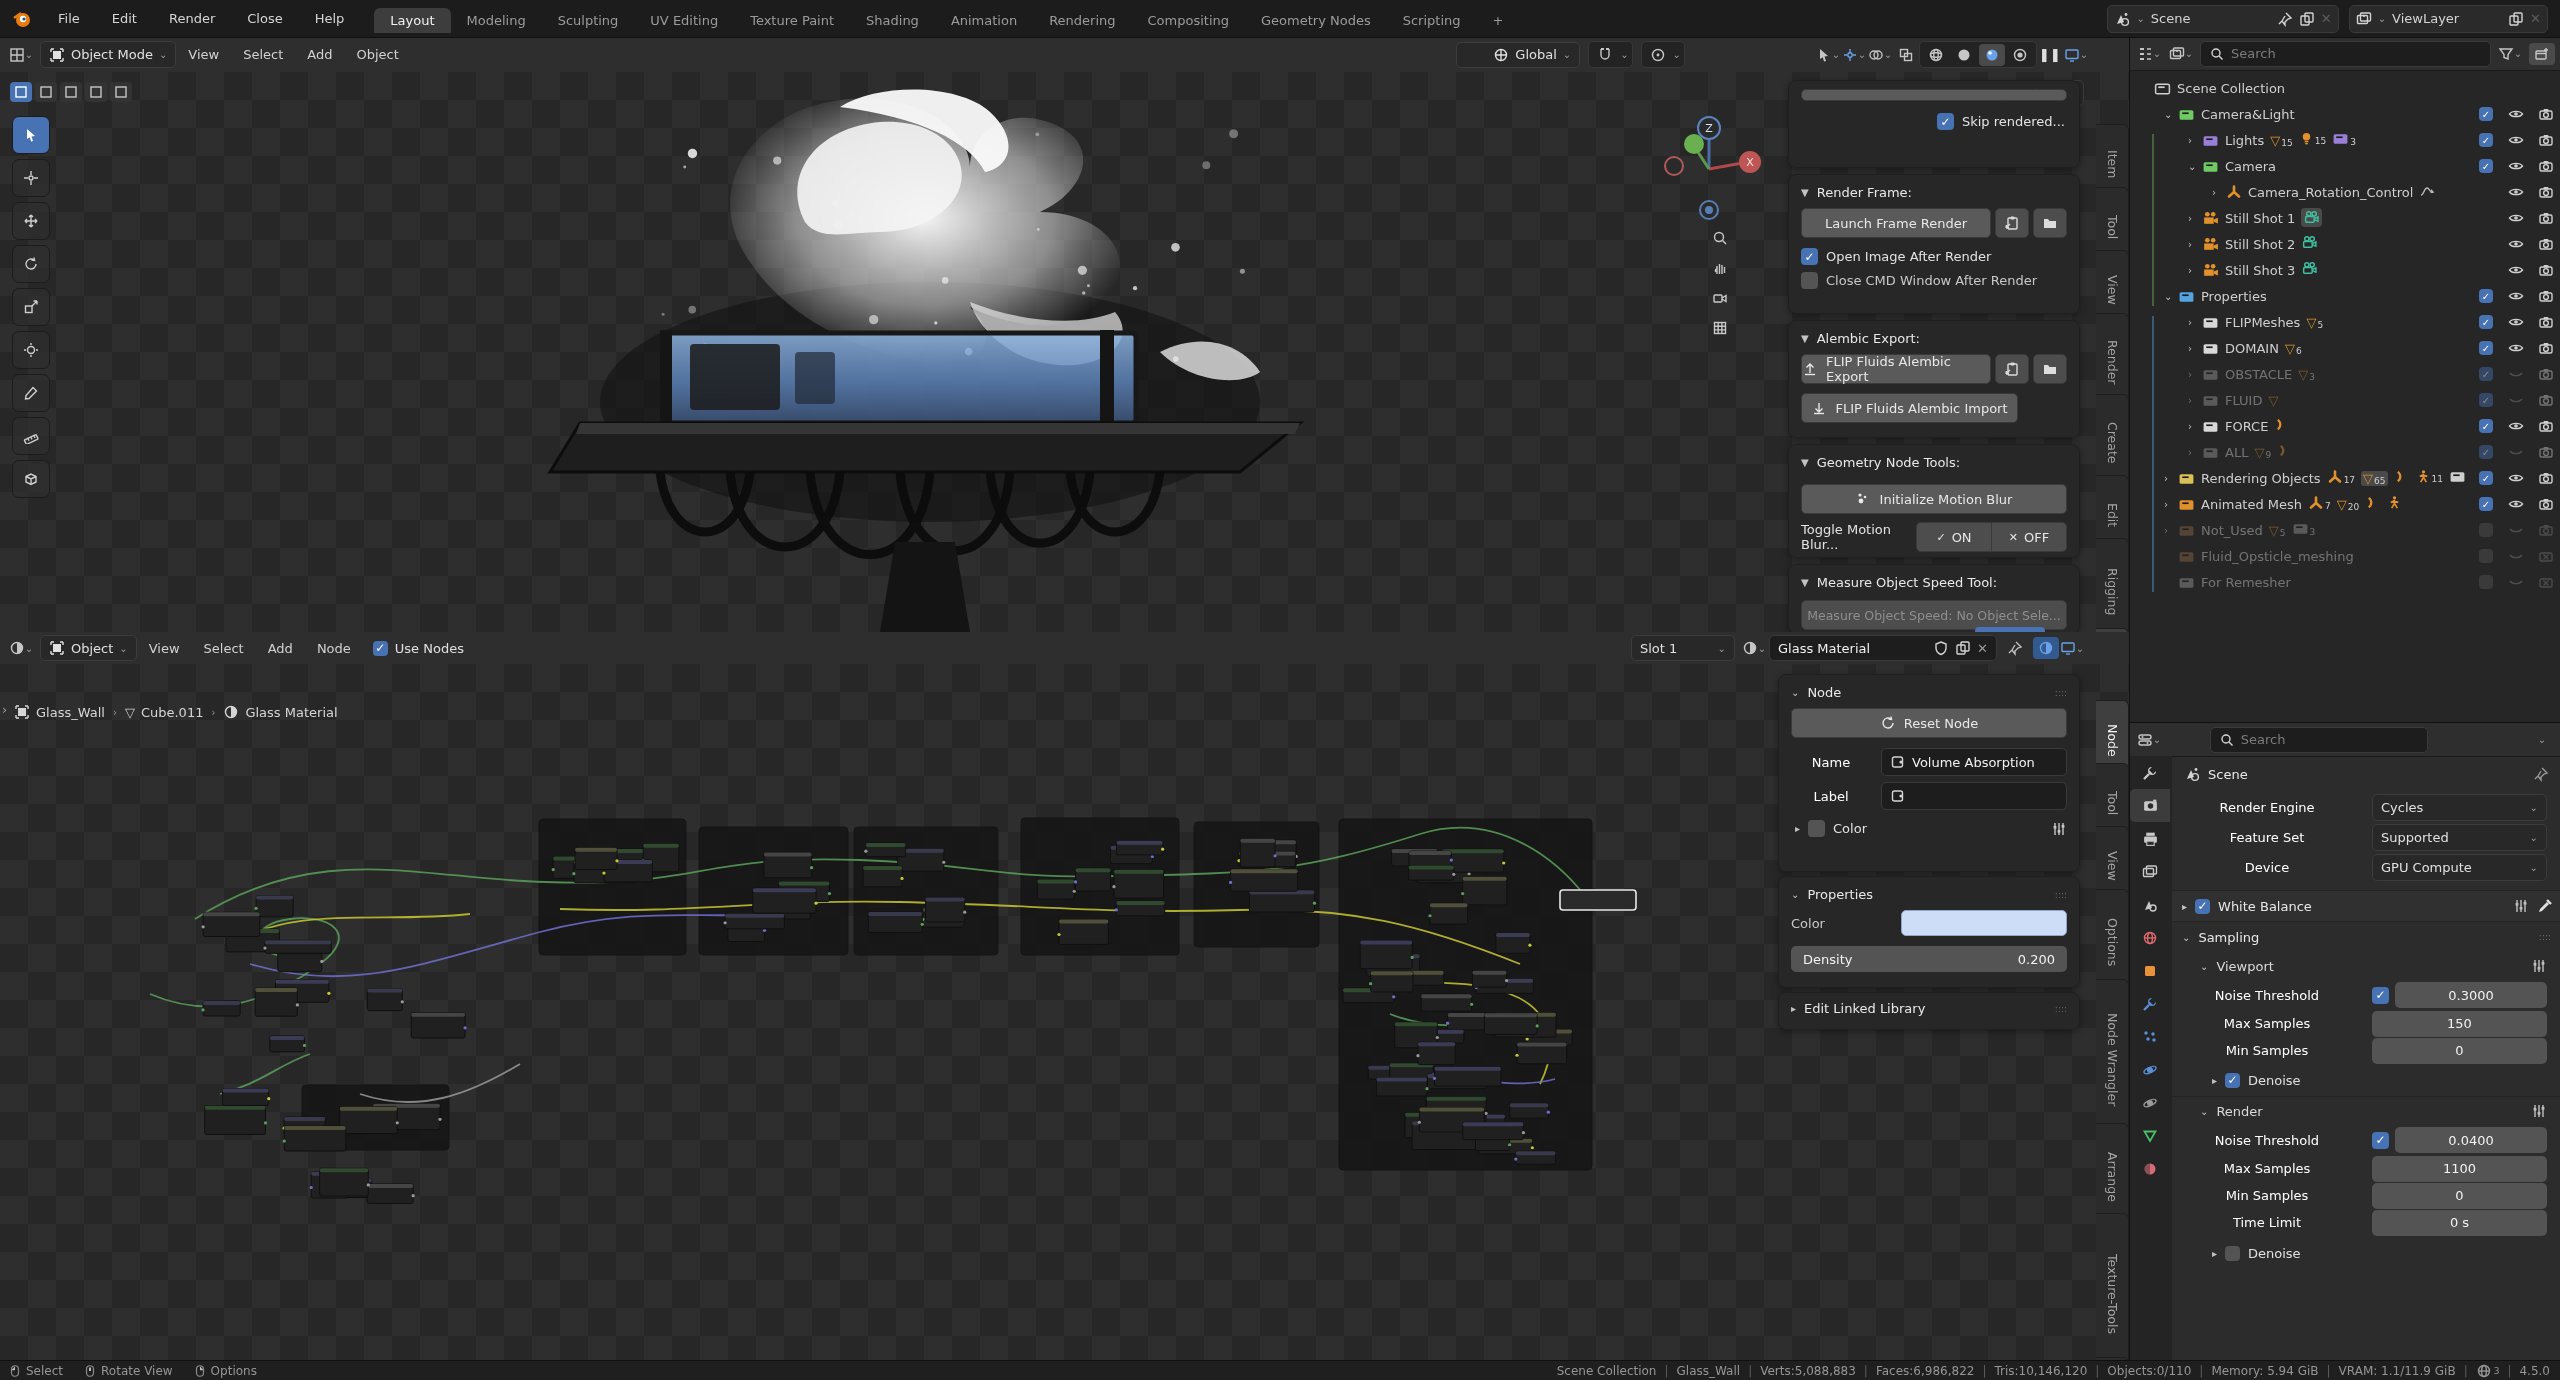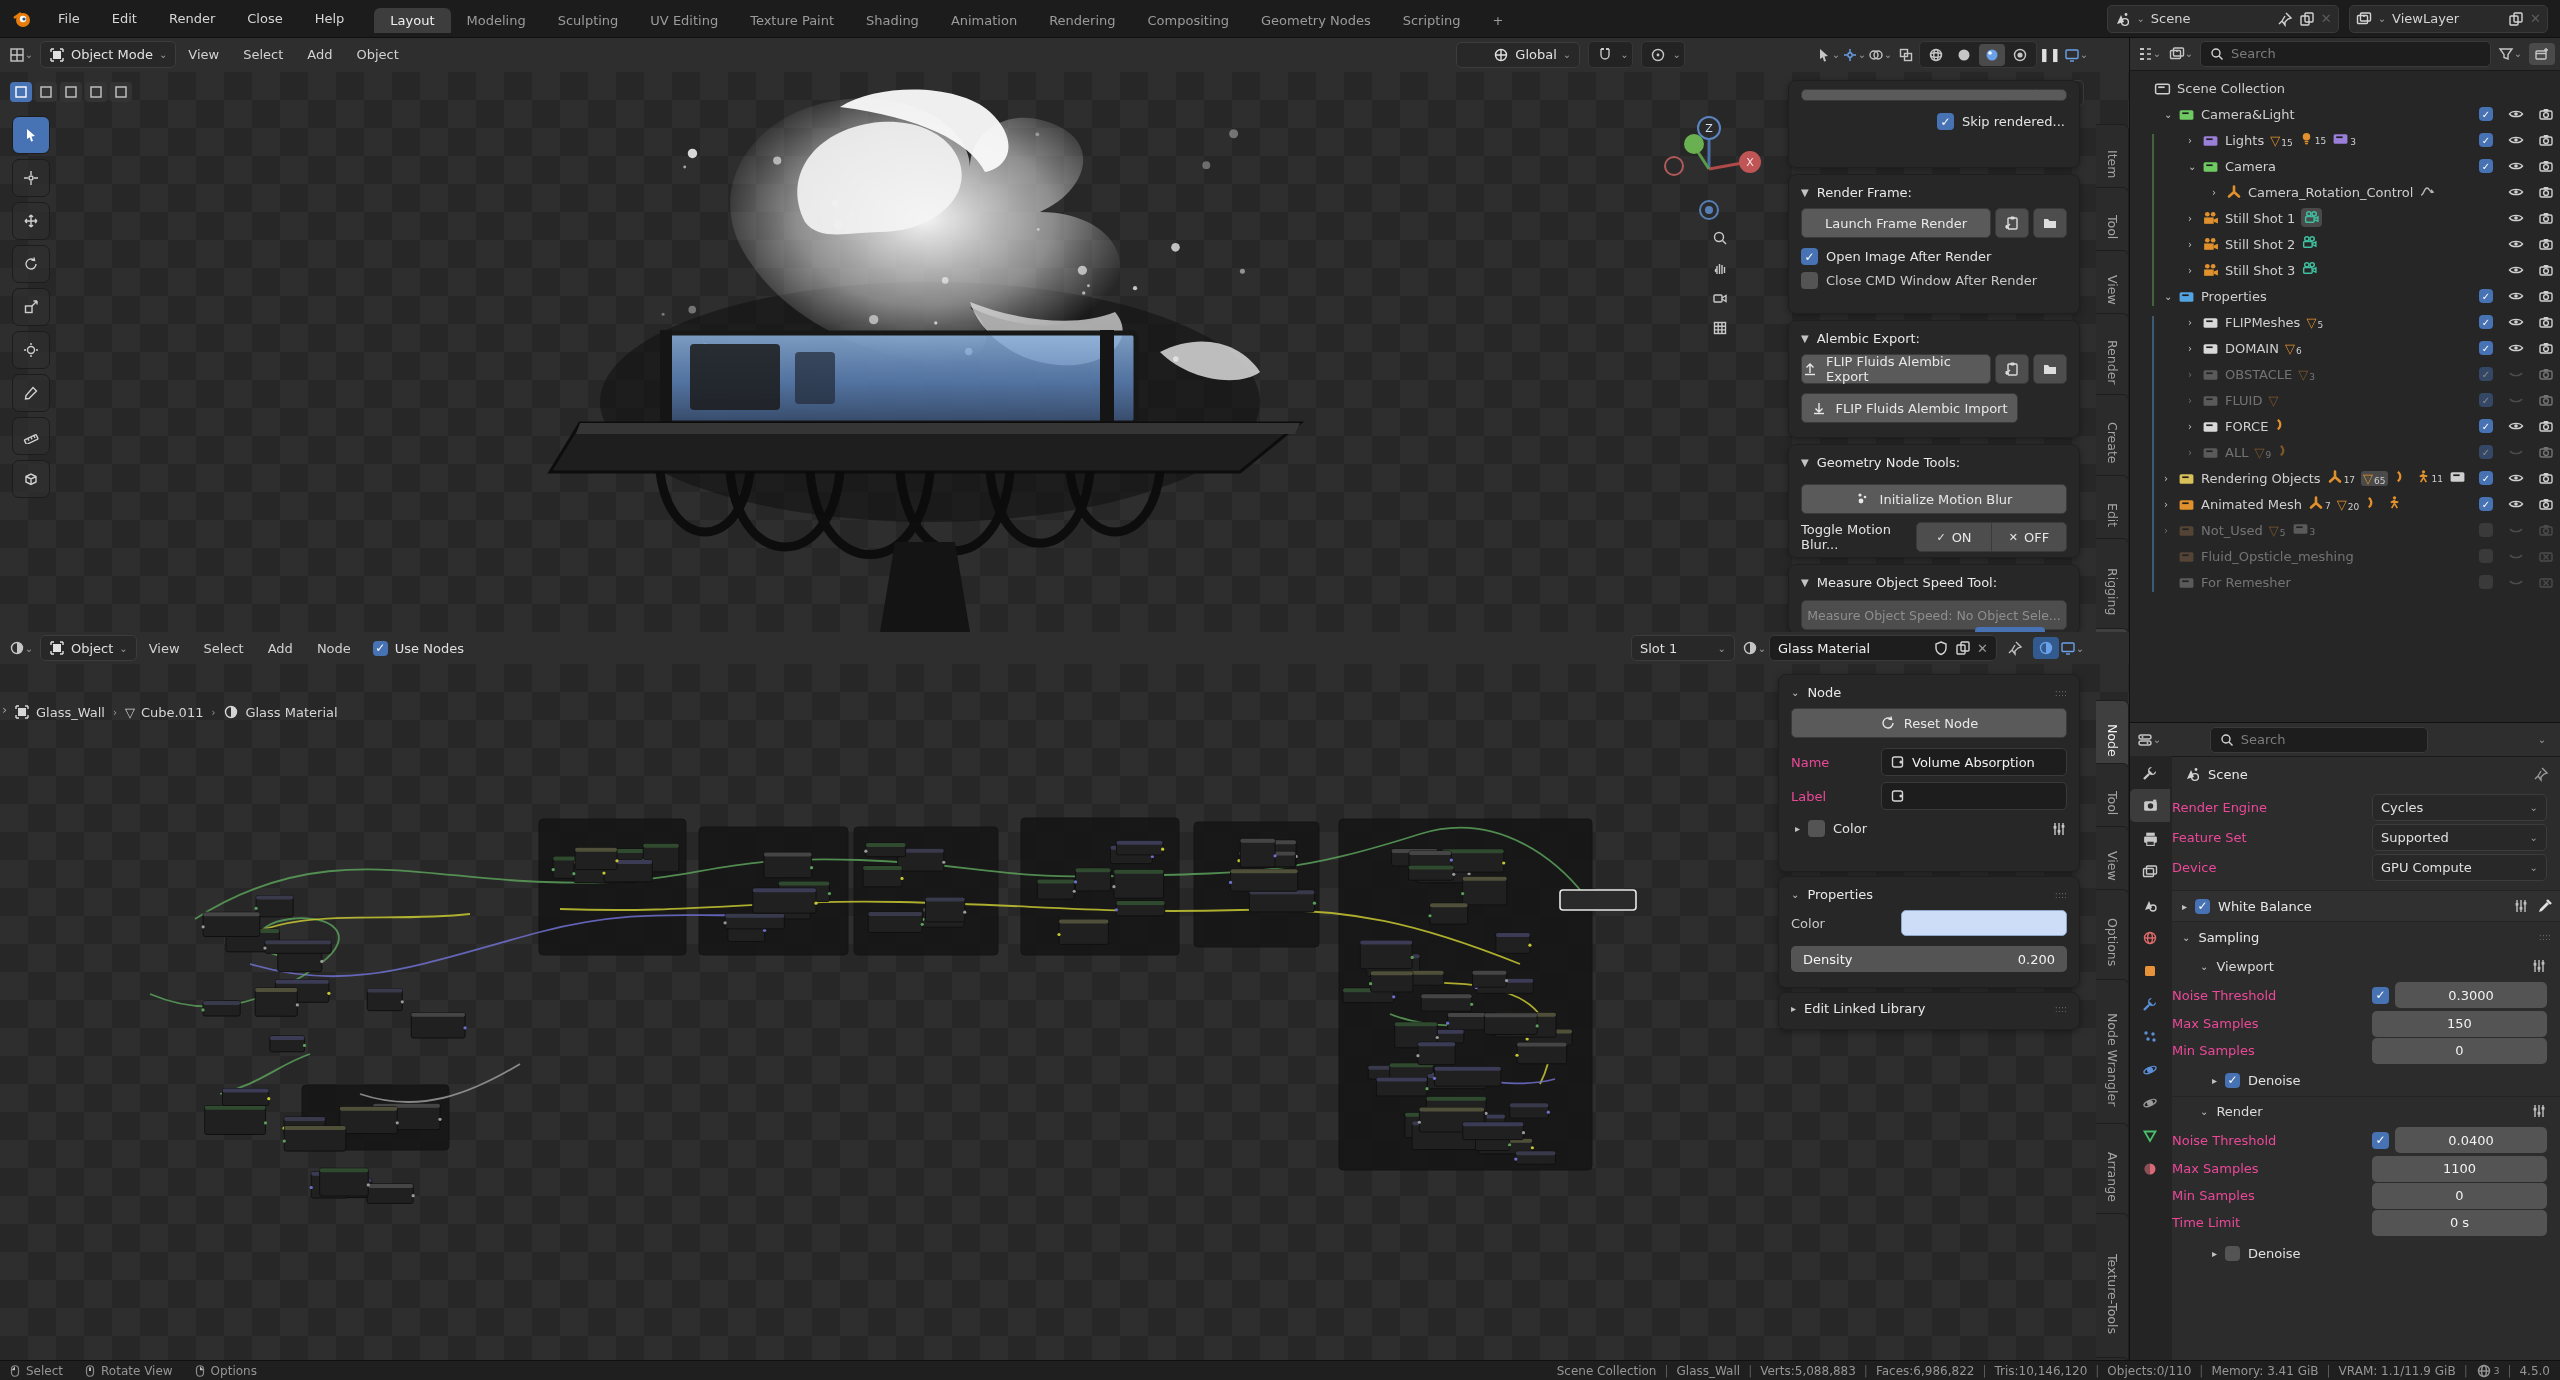--- a/index.html
+++ b/index.html
@@ -44,21 +44,21 @@
   #outliner{left:2129px;top:37px;width:431px;height:685px;background:#262626;border-left:1px solid #101010;}
   .ol-row{display:flex;align-items:center;height:26px;position:relative;color:#cfcfcf;}
   .ol-row .nm{margin-left:6px;white-space:nowrap;}
   .dim{opacity:.45;}
   .badge{display:inline-flex;align-items:end;margin-left:6px;color:#e0902c;font-size:13px;}
   .badge sub{font-size:9px;color:#cfcfcf;margin-left:1px;}
   .tgl{width:30px;display:flex;justify-content:center;color:#d0d0d0;}
   
   #props{left:2129px;top:722px;width:431px;height:638px;background:#2c2c2c;border-left:1px solid #101010;border-top:1px solid #101010;}
   .pr-row{display:flex;align-items:center;height:30px;}
-  .pr-label{width:190px;text-align:left;padding-right:10px;color:#ec4899;flex:none;}
+  .pr-label{width:190px;text-align:center;padding-right:10px;color:#ffffff;flex:none;}
   .pr-field{flex:1;margin-right:14px;}
   .sec-head{display:flex;align-items:center;gap:8px;color:#e8e8e8;height:30px;padding-left:10px;background:#303030;border-top:1px solid #242424;}
   .subsec{color:#dadada;}
   
   #statusbar{left:0;top:1360px;width:2560px;height:20px;background:#1f1f1f;border-top:1px solid #101010;display:flex;align-items:center;color:#969696;font-size:12px;}
   .sb-seg{white-space:nowrap;}
   .sb-sep{margin:0 8px;color:#5c5c5c;}
   
   #node-editor{left:0;top:632px;width:2129px;height:728px;overflow:hidden;}
   svg{display:block;}
@@ -2115,21 +2115,21 @@
       <span class="sb-seg">Glass_Wall</span>
       <span class="sb-sep">|</span>
       <span class="sb-seg">Verts:5,088,883</span>
       <span class="sb-sep">|</span>
       <span class="sb-seg">Faces:6,986,822</span>
       <span class="sb-sep">|</span>
       <span class="sb-seg">Tris:10,146,120</span>
       <span class="sb-sep">|</span>
       <span class="sb-seg">Objects:0/110</span>
       <span class="sb-sep">|</span>
-      <span class="sb-seg">Memory: 3.41 GiB</span>
+      <span class="sb-seg">Memory: 5.94 GiB</span>
       <span class="sb-sep">|</span>
       <span class="sb-seg">VRAM: 1.1/11.9 GiB</span>
     </span>
   <span class="sb-sep">|</span>
   <span class="row" style="gap:2px;">
     <span class="icon">
         <svg width="16" height="16" viewBox="0 0 16 16" fill="none" stroke="currentColor" stroke-width="1.4">
           <circle cx="8" cy="8" r="5.5"></circle>
           <ellipse cx="8" cy="8" rx="2.4" ry="5.5"></ellipse>
           <path d="M2.5,8 H13.5"></path>

